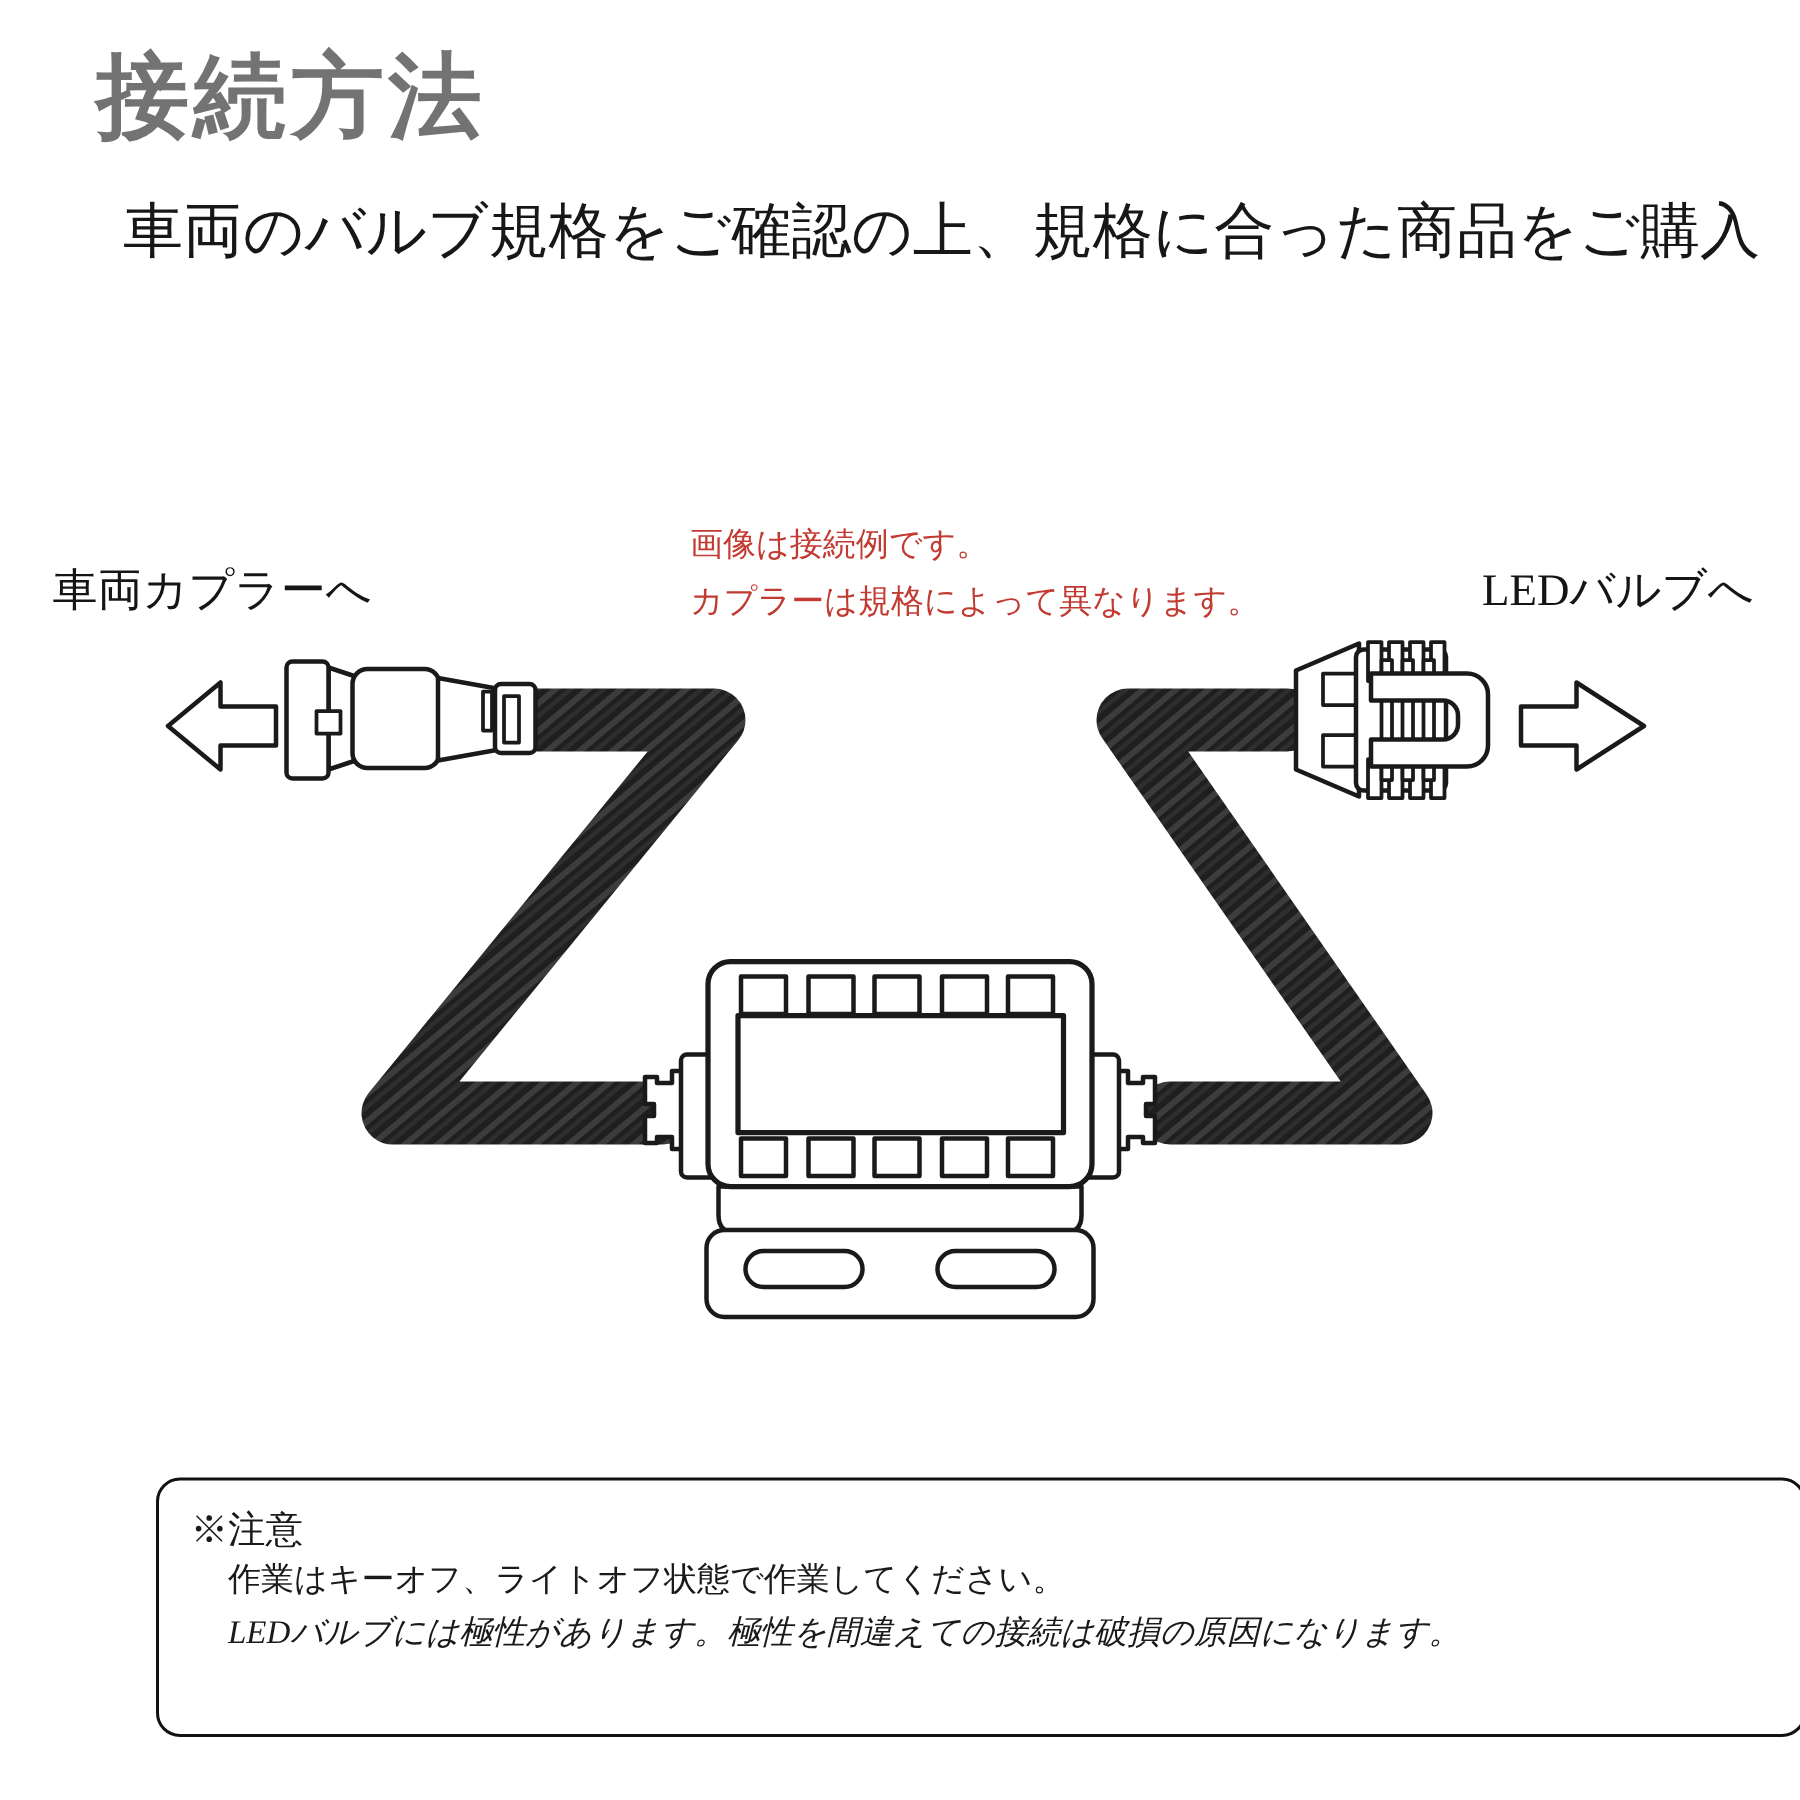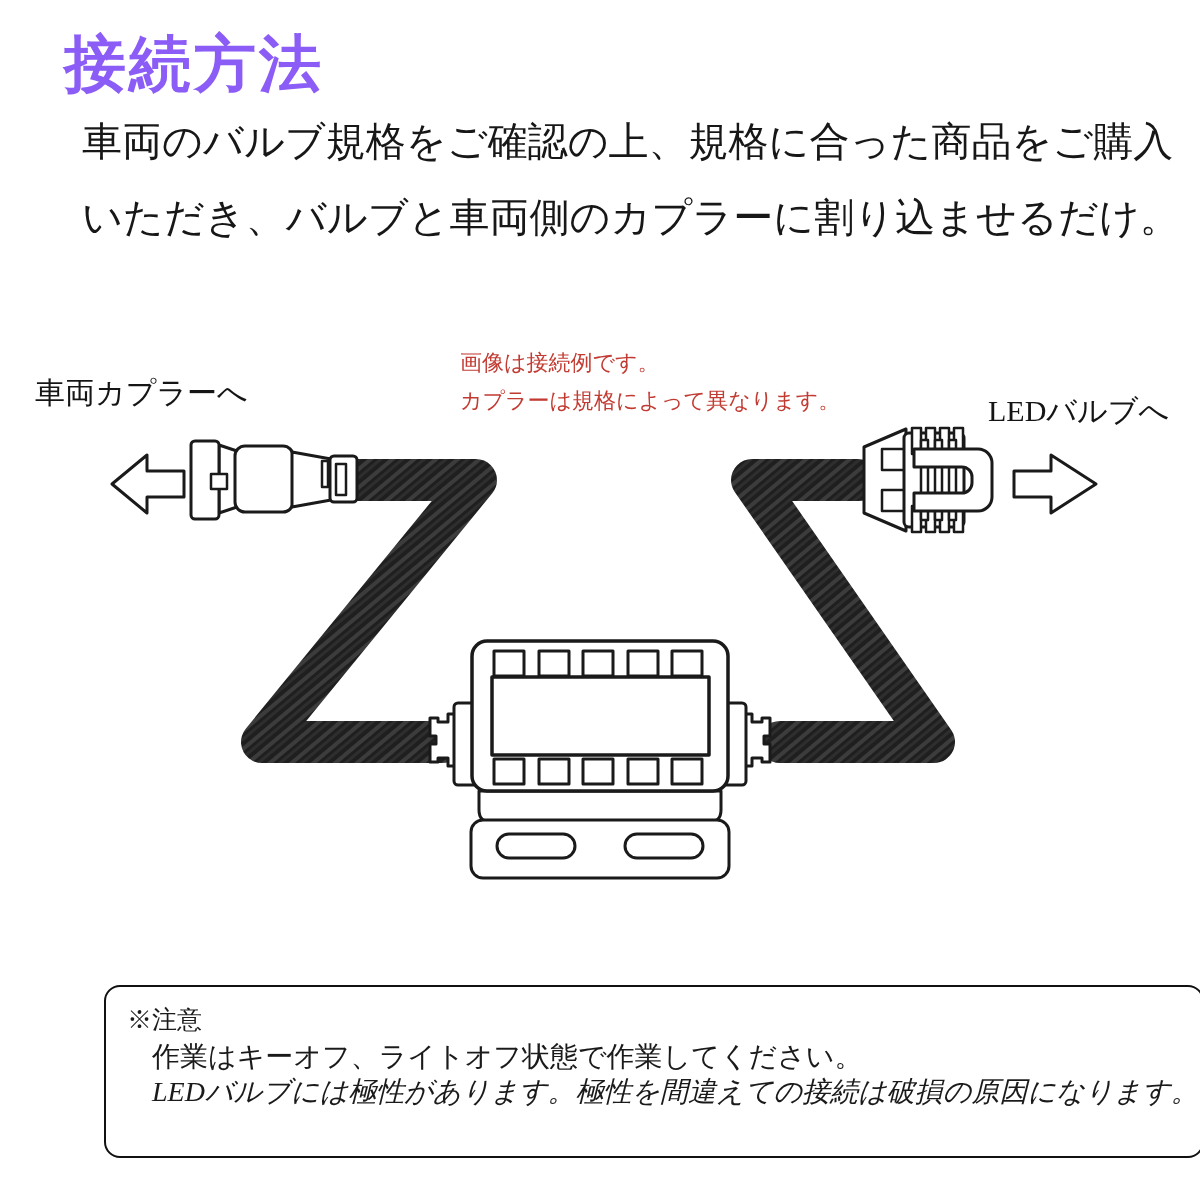--- a/index.html
+++ b/index.html
@@ -8,52 +8,51 @@
   }
   html,body{margin:0;padding:0;}
   body{
     width:1200px;height:1200px;background:var(--paper);
     font-family:"Liberation Serif","DejaVu Serif",serif;
     color:var(--ink);position:relative;overflow:hidden;
   }
   .abs{position:absolute;white-space:nowrap;}
   .title{
     left:64px;top:22px;font-size:62px;font-weight:700;
-    letter-spacing:3px;color:#8b5cf6;margin:0;
+    letter-spacing:3px;color:#737373;margin:0;
   }
   .intro-line{font-size:40px;line-height:76px;color:#171717;}
-  .intro{left:82px;top:104px;font-family:Liberation Serif, serif;}
+  .intro{left:82px;top:116px;font-family:Liberation Serif, serif;}
   .red-note{left:460px;top:344px;font-size:22px;line-height:38px;color:var(--red);}
   .side-label{font-size:30px;color:#151515;}
   .side-label.left{left:35px;top:373px;}
-  .side-label.right{left:988px;top:373px;margin-top:18px;}
+  .side-label.right{left:988px;top:373px;}
   .diagram-svg{position:absolute;left:0;top:410px;}
   .caution-box{
     left:104px;top:985px;width:1100px;height:173px;
     border:2.5px solid #111;border-radius:16px;box-sizing:border-box;
   }
   .caution-heading{position:absolute;left:21px;top:16px;font-size:25px;}
-  .caution-line{position:absolute;font-size:28px;white-space:nowrap;}
+  .caution-line{position:absolute;font-size:22px;white-space:nowrap;}
   .cl-0{left:46px;top:51px;}
   .cl-1{left:46px;top:86px;font-style:italic;}
   .cl-2{left:46px;top:121px;}
   
   .ln{fill:#fff;stroke:var(--ink);stroke-width:3;stroke-linejoin:round;}
   .ln-bold{fill:#fff;stroke:var(--ink);stroke-width:3.5;stroke-linejoin:round;}
   .ln-thin{fill:#fff;stroke:var(--ink);stroke-width:2.5;stroke-linejoin:round;}
   .cable{fill:none;stroke:url(#carbon);stroke-width:42;stroke-linecap:round;stroke-linejoin:round;}
 </style>
 </head>
 <body>
 
 <h1 class="abs title">接続方法</h1>
 
 <div class="abs intro">
   <div class="intro-line">車両のバルブ規格をご確認の上、規格に合った商品をご購入</div>
-  <div class="intro-line">いただき、バルブと車両側のカプラーに割り込ませるだけ。</div>
 </div>
 
 <div class="abs red-note">
   <div>画像は接続例です。</div>
   <div>カプラーは規格によって異なります。</div>
 </div>
 
 <div class="abs side-label left">車両カプラーへ</div>
 <div class="abs side-label right">LEDバルブへ</div>
 

